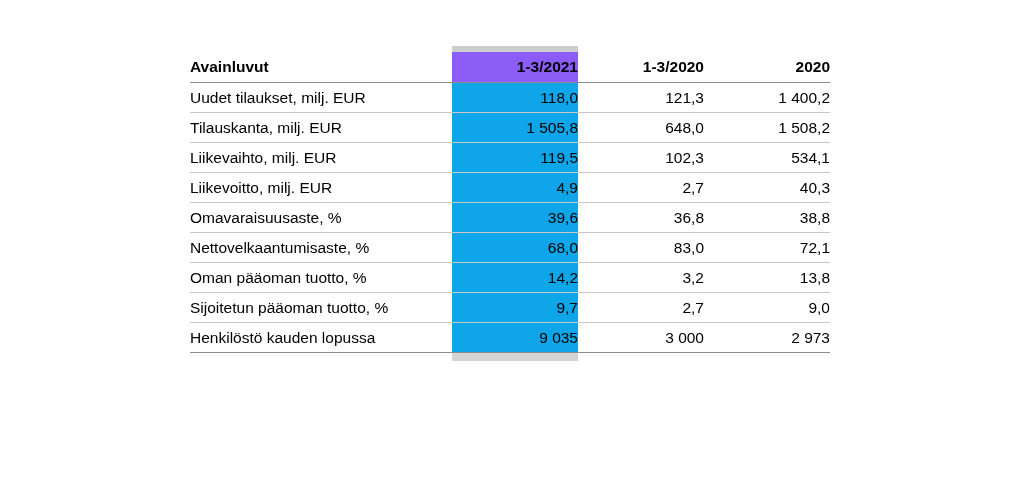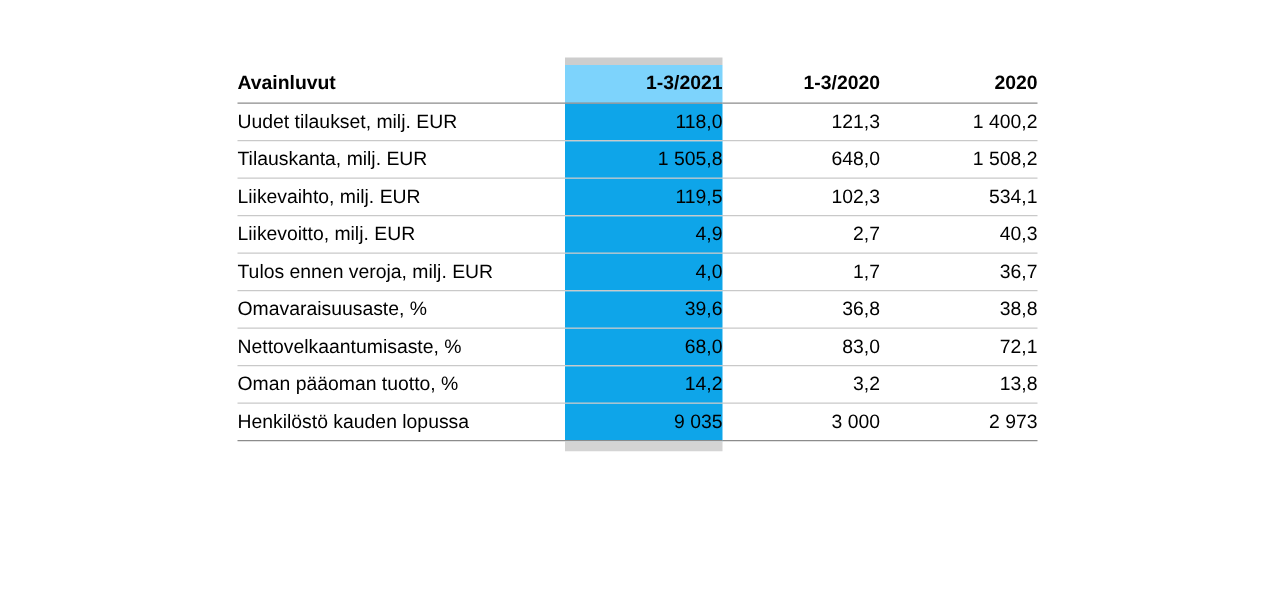--- a/index.html
+++ b/index.html
@@ -56,21 +56,21 @@
   }
   .num {
     text-align: right;
     padding-right: 9px;
   }
   
   .hl {
     background: #0ea5e9;
   }
   thead th.hl {
-    background: #7dd3fc;
+    background: #8b5cf6;
   }
   
   .hl-cap {
     position: absolute;
     left: 262px;
     top: -6px;
     width: 126px;
     height: 6px;
     background: #cdcdcd;
   }
@@ -128,44 +128,44 @@
           <td class="num">102,3</td>
           <td class="num">534,1</td>
         </tr>
         <tr>
           <td class="lbl">Liikevoitto, milj. EUR</td>
           <td class="num hl">4,9</td>
           <td class="num">2,7</td>
           <td class="num">40,3</td>
         </tr>
         <tr>
-          <td class="lbl">Tulos ennen veroja, milj. EUR</td>
-          <td class="num hl">4,0</td>
-          <td class="num">1,7</td>
-          <td class="num">36,7</td>
-        </tr>
-        <tr>
           <td class="lbl">Omavaraisuusaste, %</td>
           <td class="num hl">39,6</td>
           <td class="num">36,8</td>
           <td class="num">38,8</td>
         </tr>
         <tr>
           <td class="lbl">Nettovelkaantumisaste, %</td>
           <td class="num hl">68,0</td>
           <td class="num">83,0</td>
           <td class="num">72,1</td>
         </tr>
         <tr>
           <td class="lbl">Oman pääoman tuotto, %</td>
           <td class="num hl">14,2</td>
           <td class="num">3,2</td>
           <td class="num">13,8</td>
         </tr>
         <tr>
+          <td class="lbl">Sijoitetun pääoman tuotto, %</td>
+          <td class="num hl">9,7</td>
+          <td class="num">2,7</td>
+          <td class="num">9,0</td>
+        </tr>
+        <tr>
           <td class="lbl">Henkilöstö kauden lopussa</td>
           <td class="num hl">9 035</td>
           <td class="num">3 000</td>
           <td class="num">2 973</td>
         </tr>
       </tbody>
     </table>
   </div>
 </div>
 

